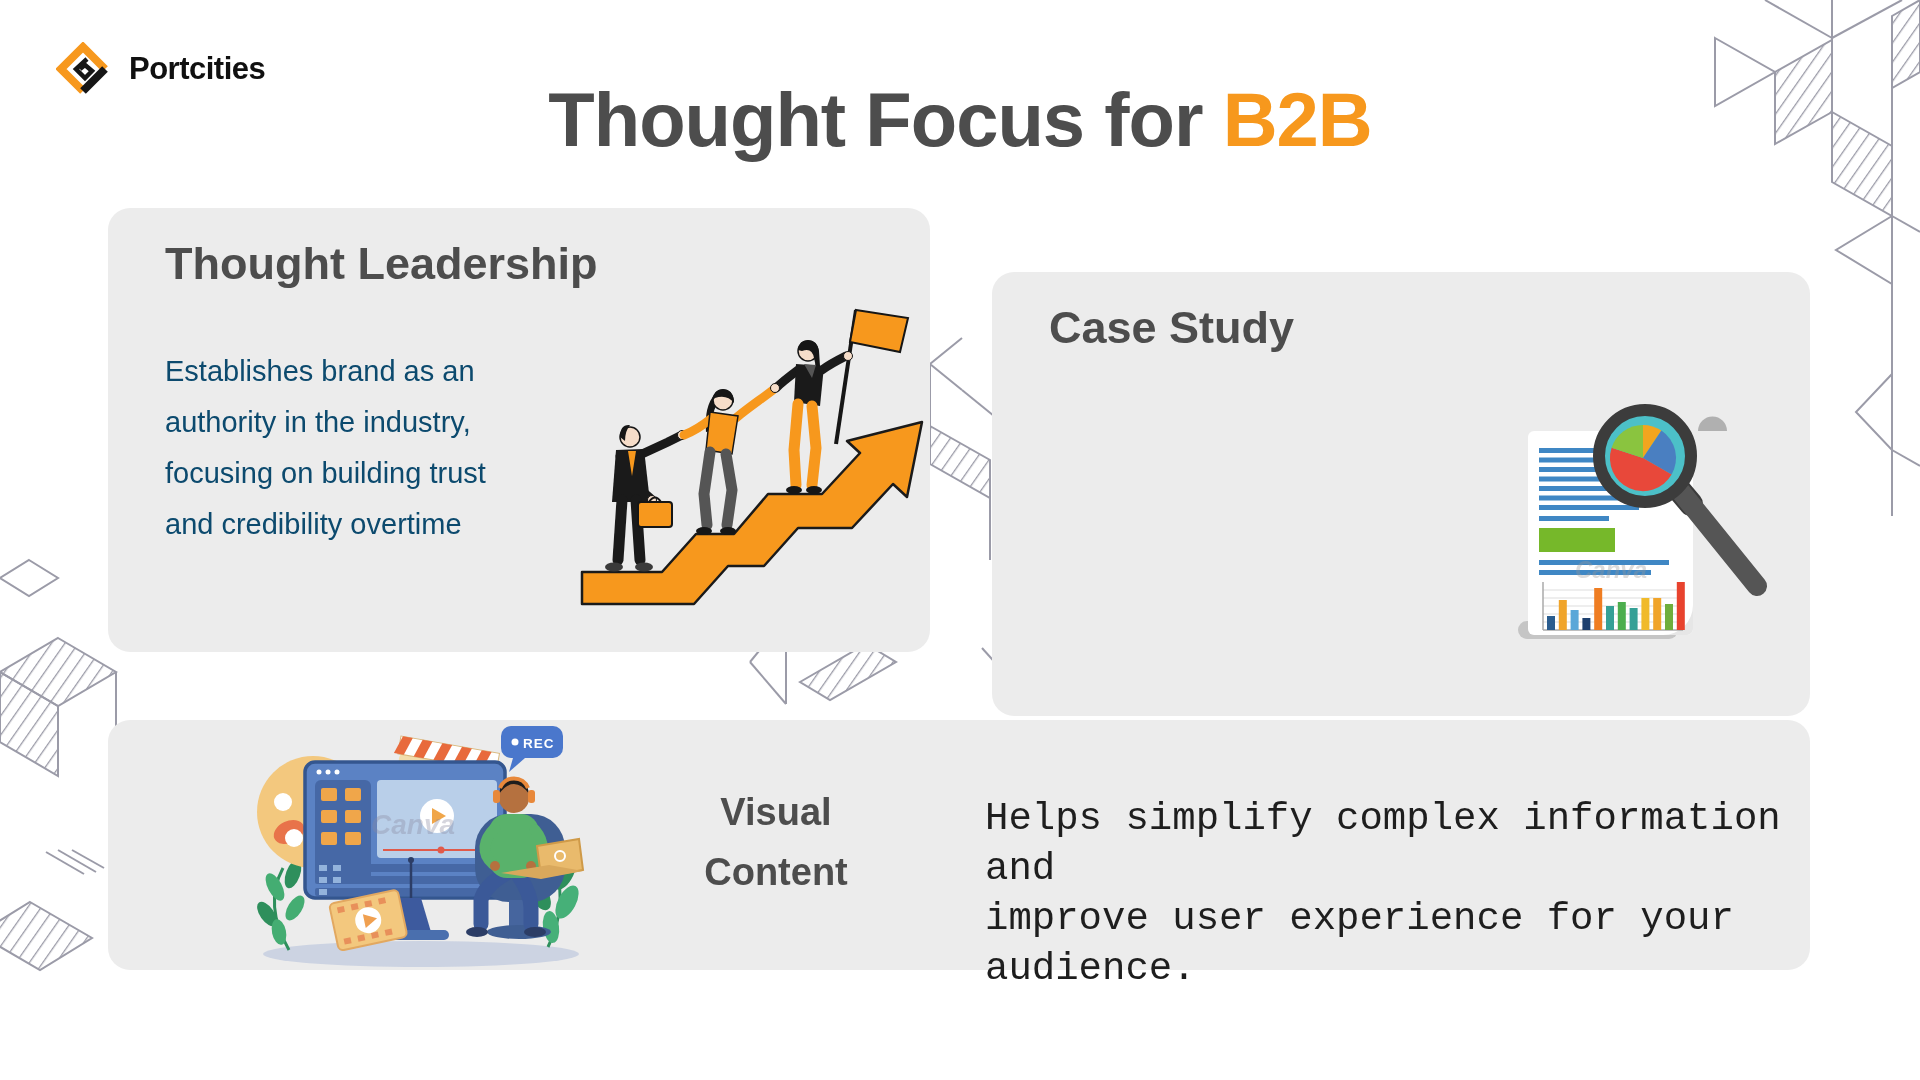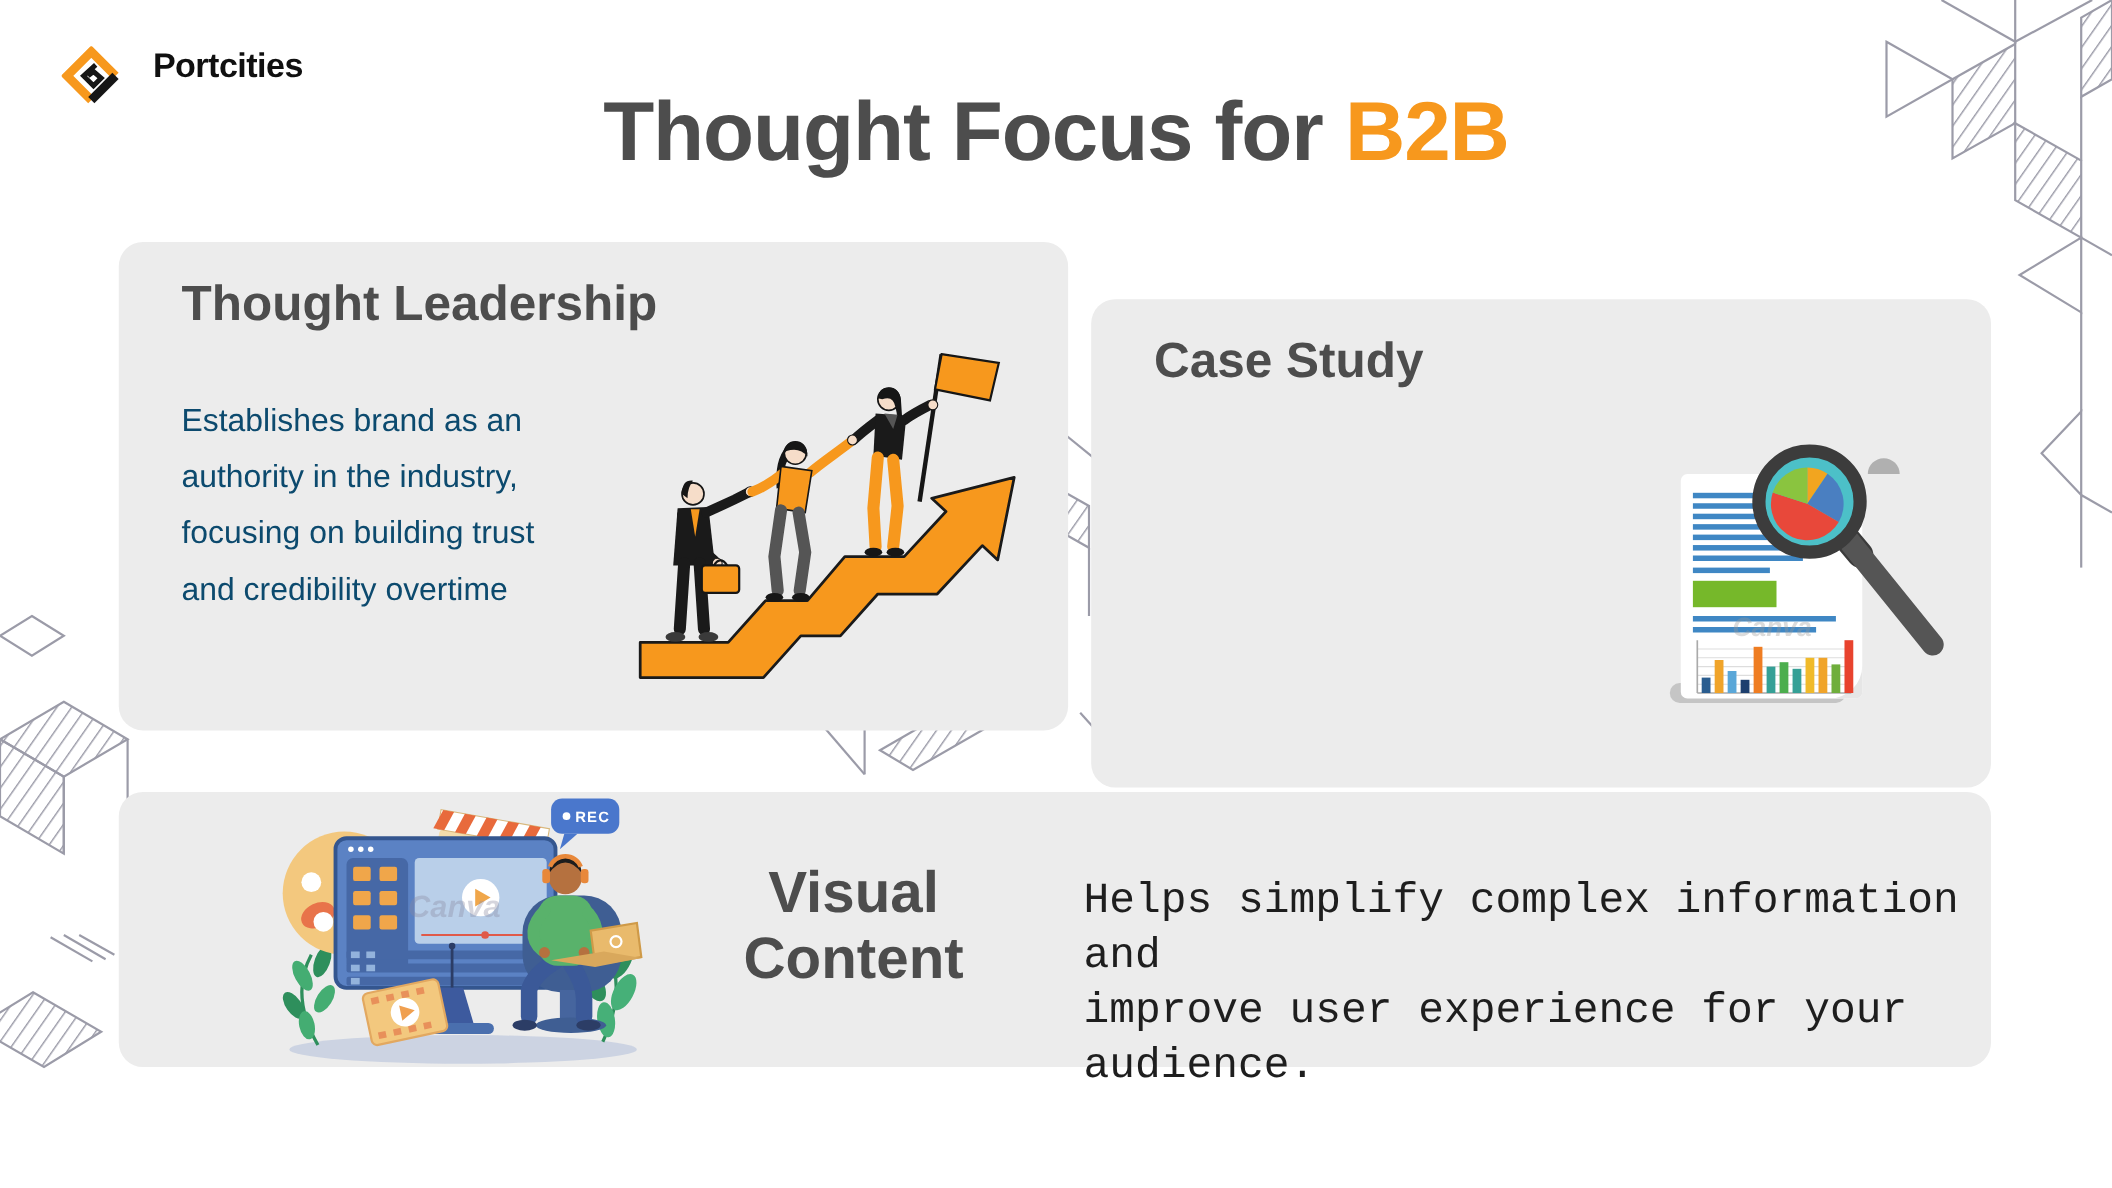--- a/index.html
+++ b/index.html
@@ -1,36 +1,36 @@
 <!DOCTYPE html>
 <html><head>
 <meta charset="utf-8">
 <style>
   html,body{margin:0;padding:0;background:#fff;}
   .page{position:relative;width:1920px;height:1080px;background:#ffffff;overflow:hidden;
         font-family:"Liberation Sans",sans-serif;}
   .bg-pattern{position:absolute;left:0;top:0;z-index:0;}
-  .logo{position:absolute;left:56px;top:42px;display:flex;align-items:flex-start;gap:29px;z-index:3;}
+  .logo{position:absolute;left:56px;top:42px;display:flex;align-items:center;gap:19px;z-index:3;}
   .logo .brand-name{font-size:31px;font-weight:700;color:#101010;letter-spacing:-.5px;}
   h1.title{position:absolute;left:0;top:76px;width:100%;margin:0;text-align:center;
            font-size:76px;font-weight:700;color:#4D4D4D;letter-spacing:-1px;z-index:3;}
   h1.title .hl{color:#F7981D;text-align:center;}
   .card{position:absolute;background:#ECECEC;border-radius:22px;z-index:2;}
-  .card1{left:108px;top:220px;width:822px;height:444px;padding-left:41px;}
+  .card1{left:108px;top:208px;width:822px;height:444px;}
   .card2{left:992px;top:224px;width:818px;height:444px;margin-top:48px;}
   .card3{left:108px;top:720px;width:1702px;height:250px;}
   .card h2{position:absolute;left:57px;top:30px;margin:0;font-size:45px;font-weight:700;color:#4D4D4D;}
   .card .body{position:absolute;left:57px;top:138px;margin:0;font-size:29px;line-height:51px;
               color:#0c4a6e;white-space:pre-line;}
   .illus{position:absolute;}
   .illus1{left:468px;top:96px;}
   .illus2{left:523px;top:118px;}
   .illus3{left:135px;top:2px;}
   .vc-title{position:absolute;left:503px;top:62px;width:330px;margin:0;text-align:center;
-            font-size:53px;font-weight:700;color:#4D4D4D;line-height:60px;white-space:pre-line;}
+            font-size:38px;font-weight:700;color:#4D4D4D;line-height:60px;white-space:pre-line;}
   .vc-body{position:absolute;left:877px;top:74px;margin:0;font-size:39px;line-height:50px;
            color:#1E1E1E;white-space:pre-line;font-family:Liberation Mono, monospace;}
   svg text{font-family:"Liberation Sans",sans-serif;}
   .wm{font-style:italic;font-weight:700;opacity:.35;}
 </style>
 </head>
 <body>
 
 <div class="page">
 

